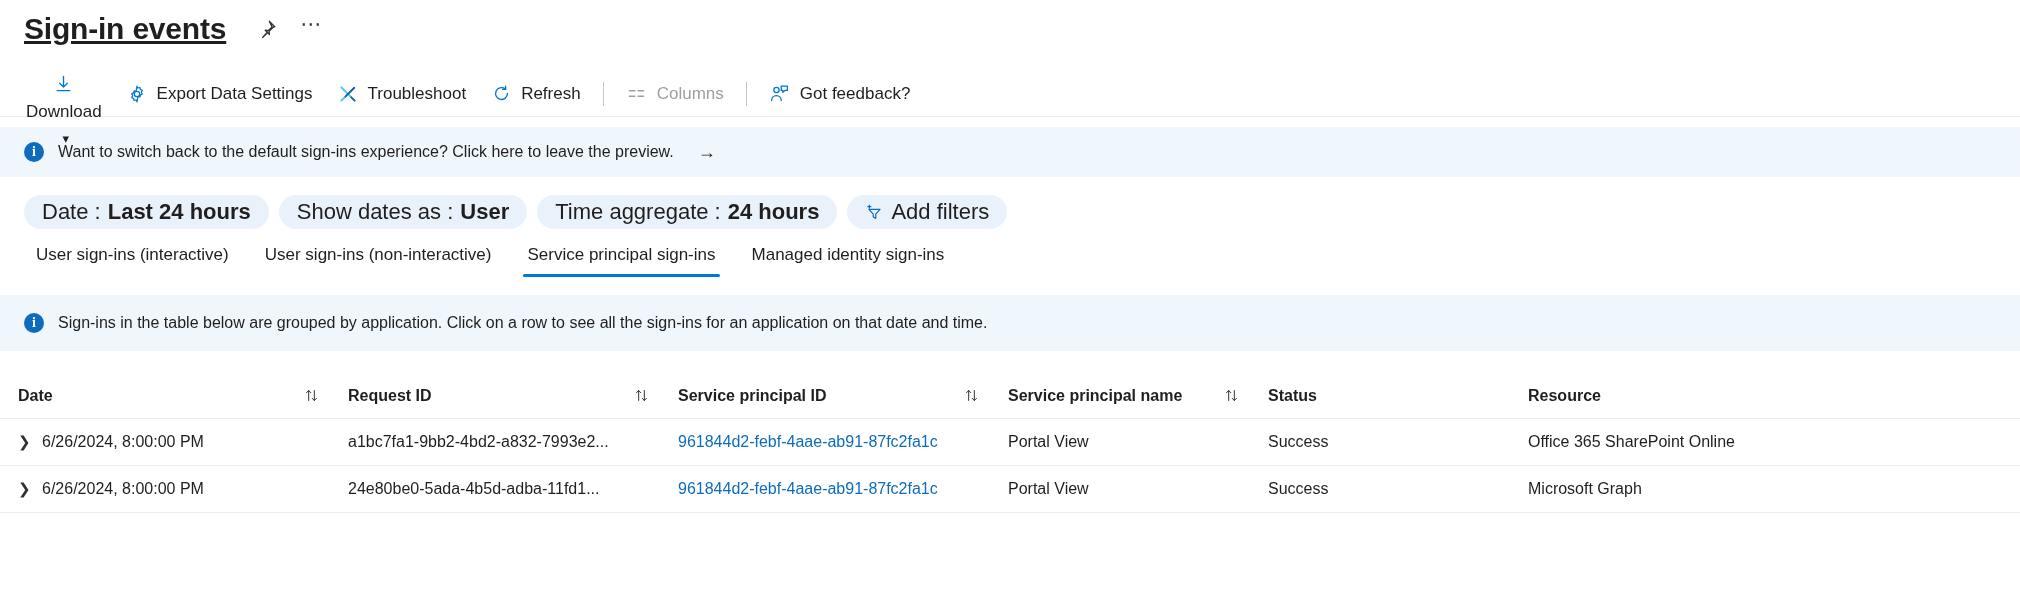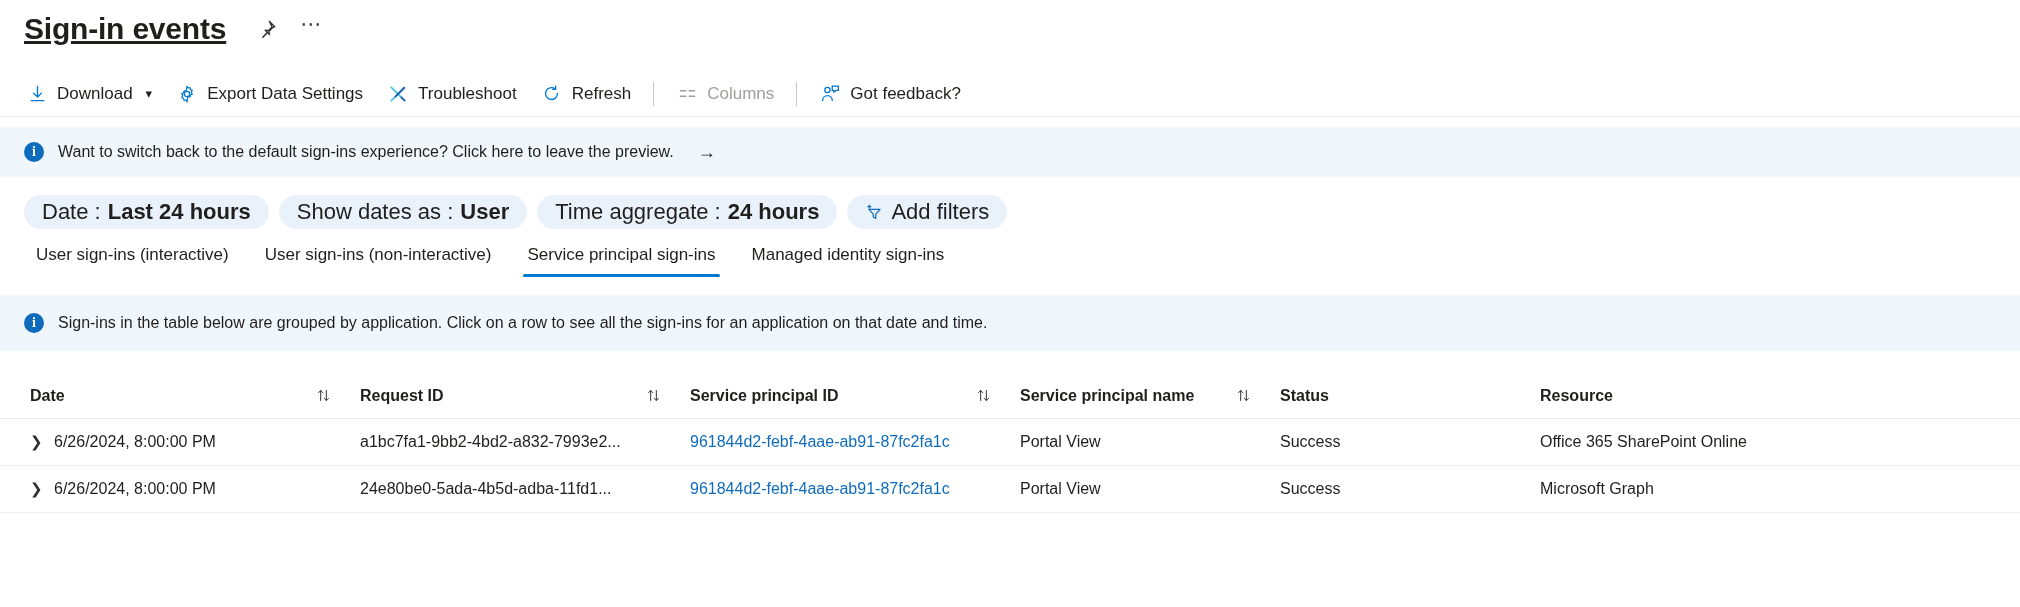--- a/index.html
+++ b/index.html
@@ -37,21 +37,21 @@
     padding-left: 24px;
     margin-top: 17px;
     border-bottom: 1px solid #edebe9;
   }
   .cmd {
     display: flex; align-items: center; gap: 9px;
     height: 40px; padding: 0 12px;
     font-size: 17px; color: #201f1e; cursor: pointer;
     white-space: nowrap;
   }
-  .cmd:first-child { padding-left: 2px; }
+  .cmd:first-child { padding-left: 2px; flex-direction: column; }
   .cmd.disabled { color: #a19f9d; cursor: default; }
   .cmd .glyph { display:flex; align-items:center; justify-content:center; width: 22px; height: 22px; color:#0078d4; }
   .cmd.disabled .glyph { color: #a19f9d; }
   .chev-small { font-size: 13px; color:#201f1e; margin-left: 4px; }
   .cmd-sep { width:1px; height:24px; background:#c8c6c4; margin:0 10px; }
 
   
   .banner {
     display: flex; align-items: center; gap: 14px;
     background: #eff6fc;
@@ -89,21 +89,21 @@
     padding: 0 18px 12px 18px; white-space:nowrap;
   }
   .tab.active { font-weight: 400; }
   .tab.active::after {
     content:""; position:absolute; left:14px; right:14px; bottom:0;
     height: 3px; background:#0078d4; border-radius:2px;
   }
 
   
   .table { width: 2020px; margin-top: 22px; }
-  .trow { display:flex; align-items:center; height: 47px; padding-left: 30px; }
+  .trow { display:flex; align-items:center; height: 47px; padding-left: 18px; }
   .thead { border-bottom: 1px solid #edebe9; font-weight: 700; font-size:16px; color:#201f1e; height:46px;}
   .tbody-row { border-bottom: 1px solid #f0eeec; font-size: 16px; color:#201f1e; cursor:pointer; }
   .cell { display:flex; align-items:center; overflow:hidden; white-space:nowrap; }
   .c-date { width: 330px; gap: 10px; }
   .c-req  { width: 330px; }
   .c-spid { width: 330px; }
   .c-spnm { width: 260px; }
   .c-stat { width: 260px; }
   .c-res  { width: 400px; }
   .sorter { margin-left:auto; padding-right: 28px; color:#323130; display:flex; align-items:center; }

